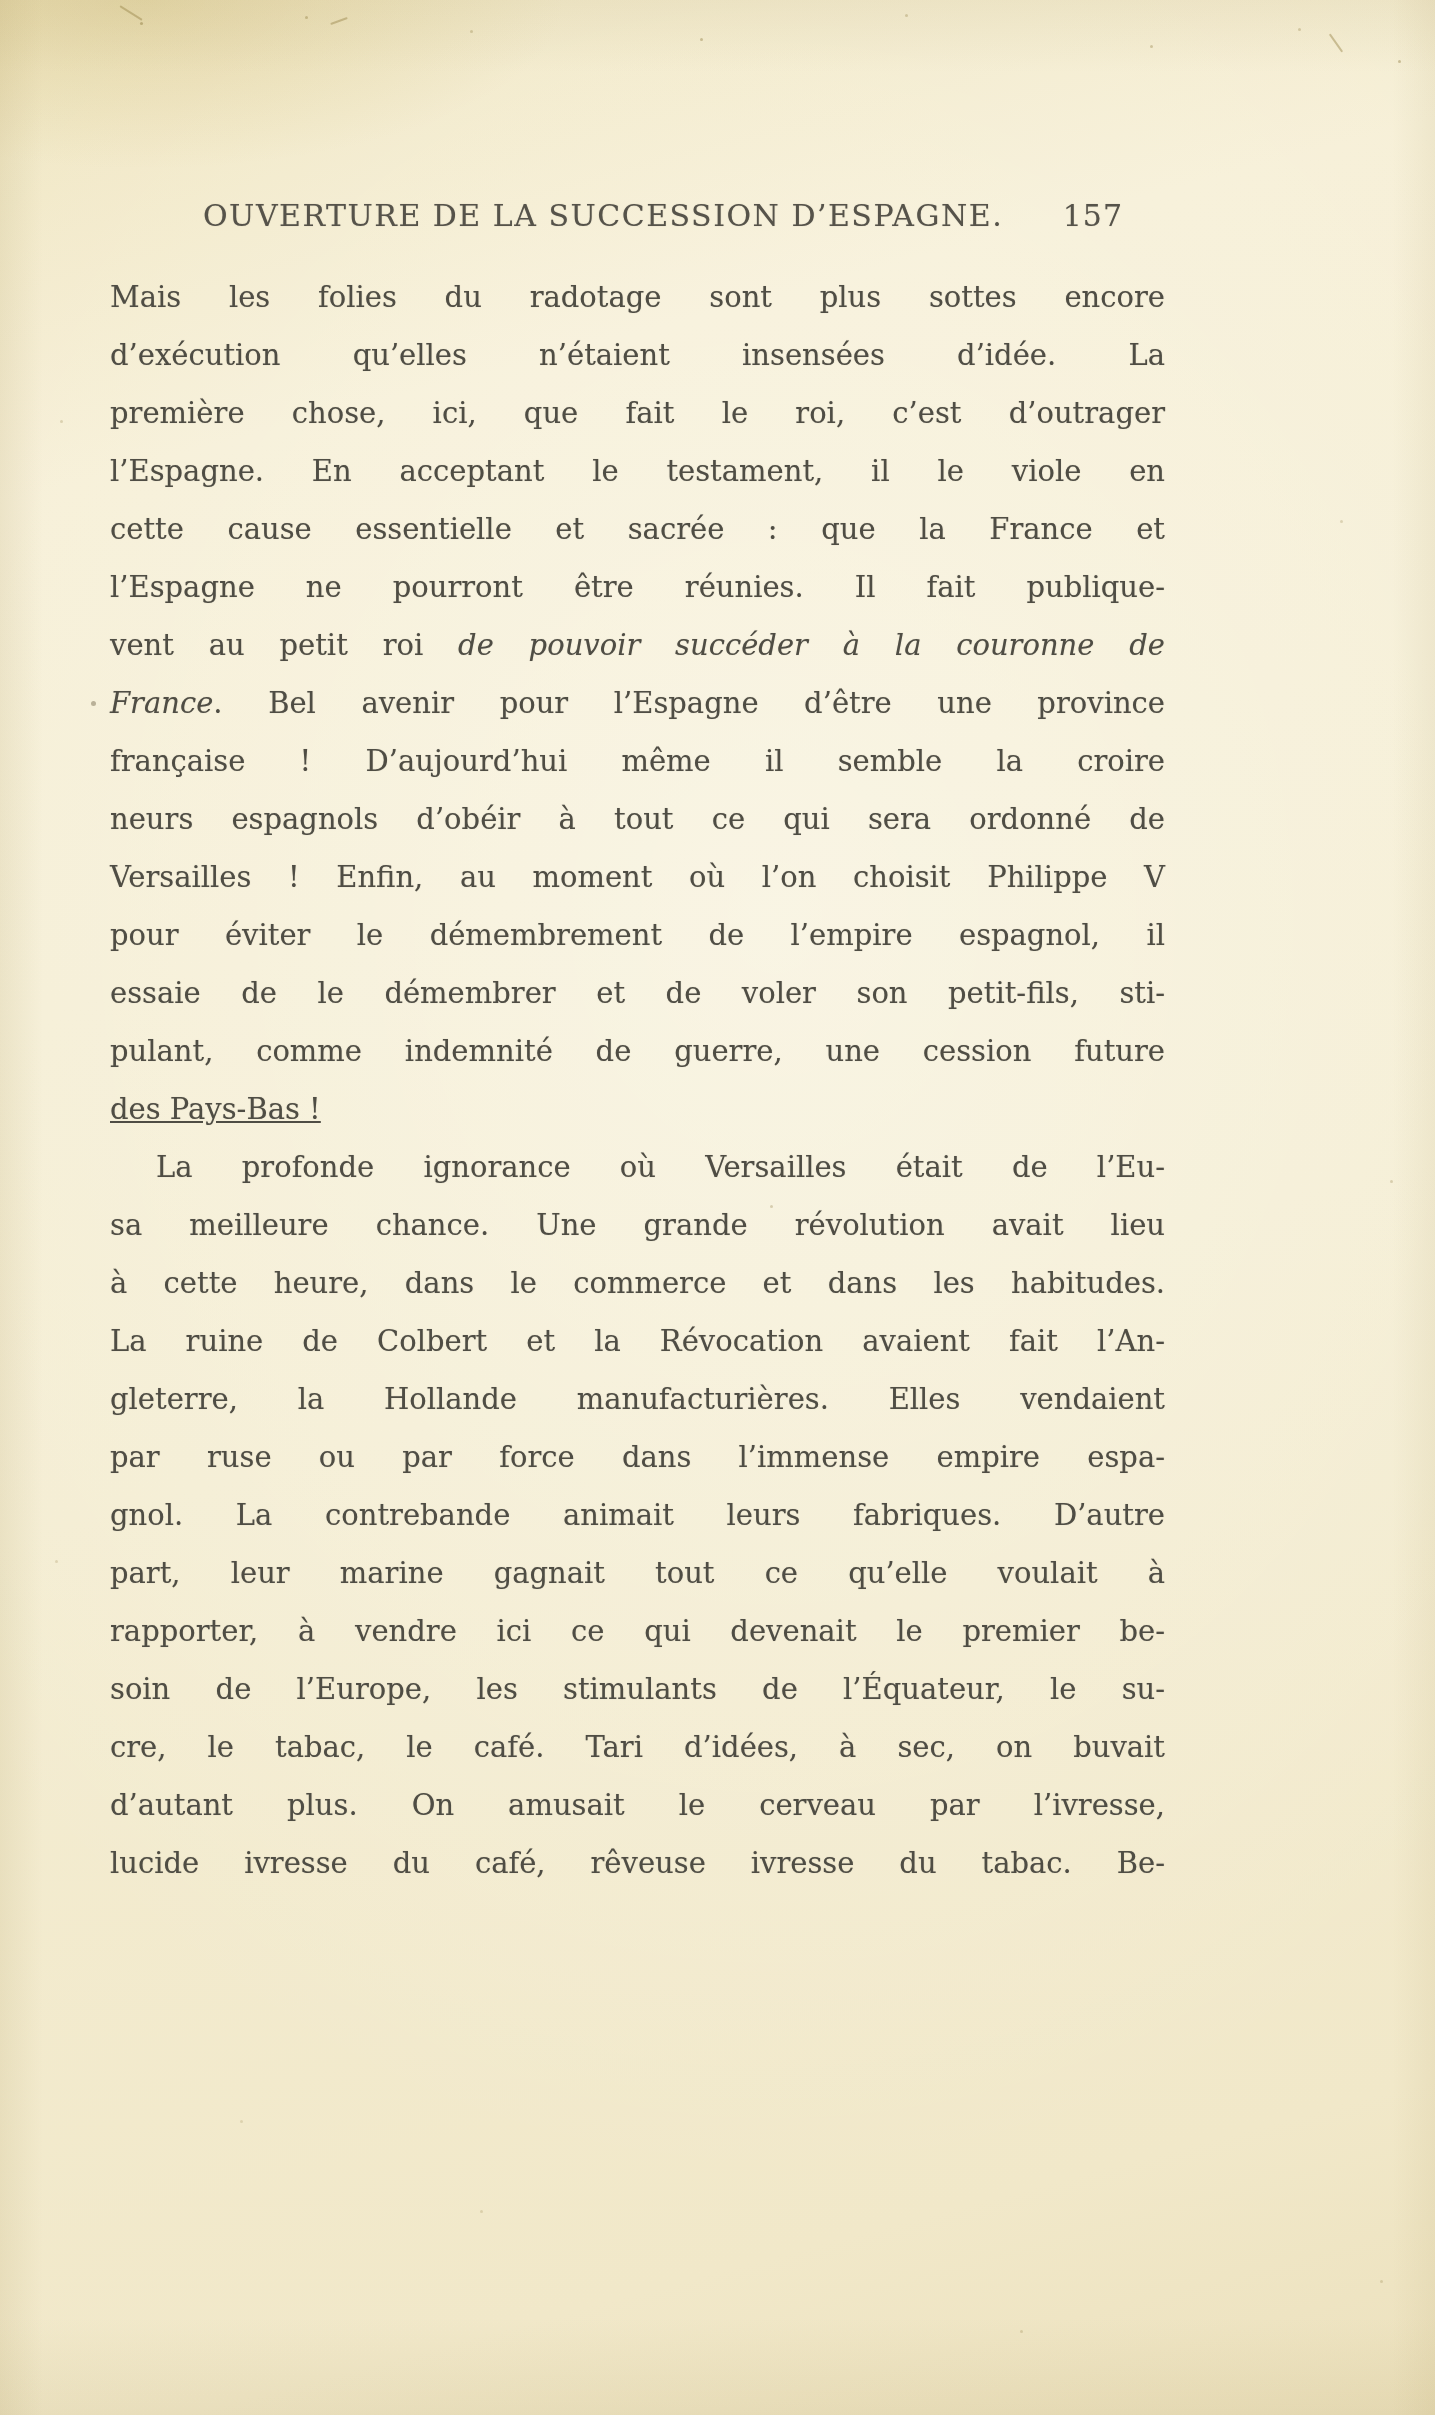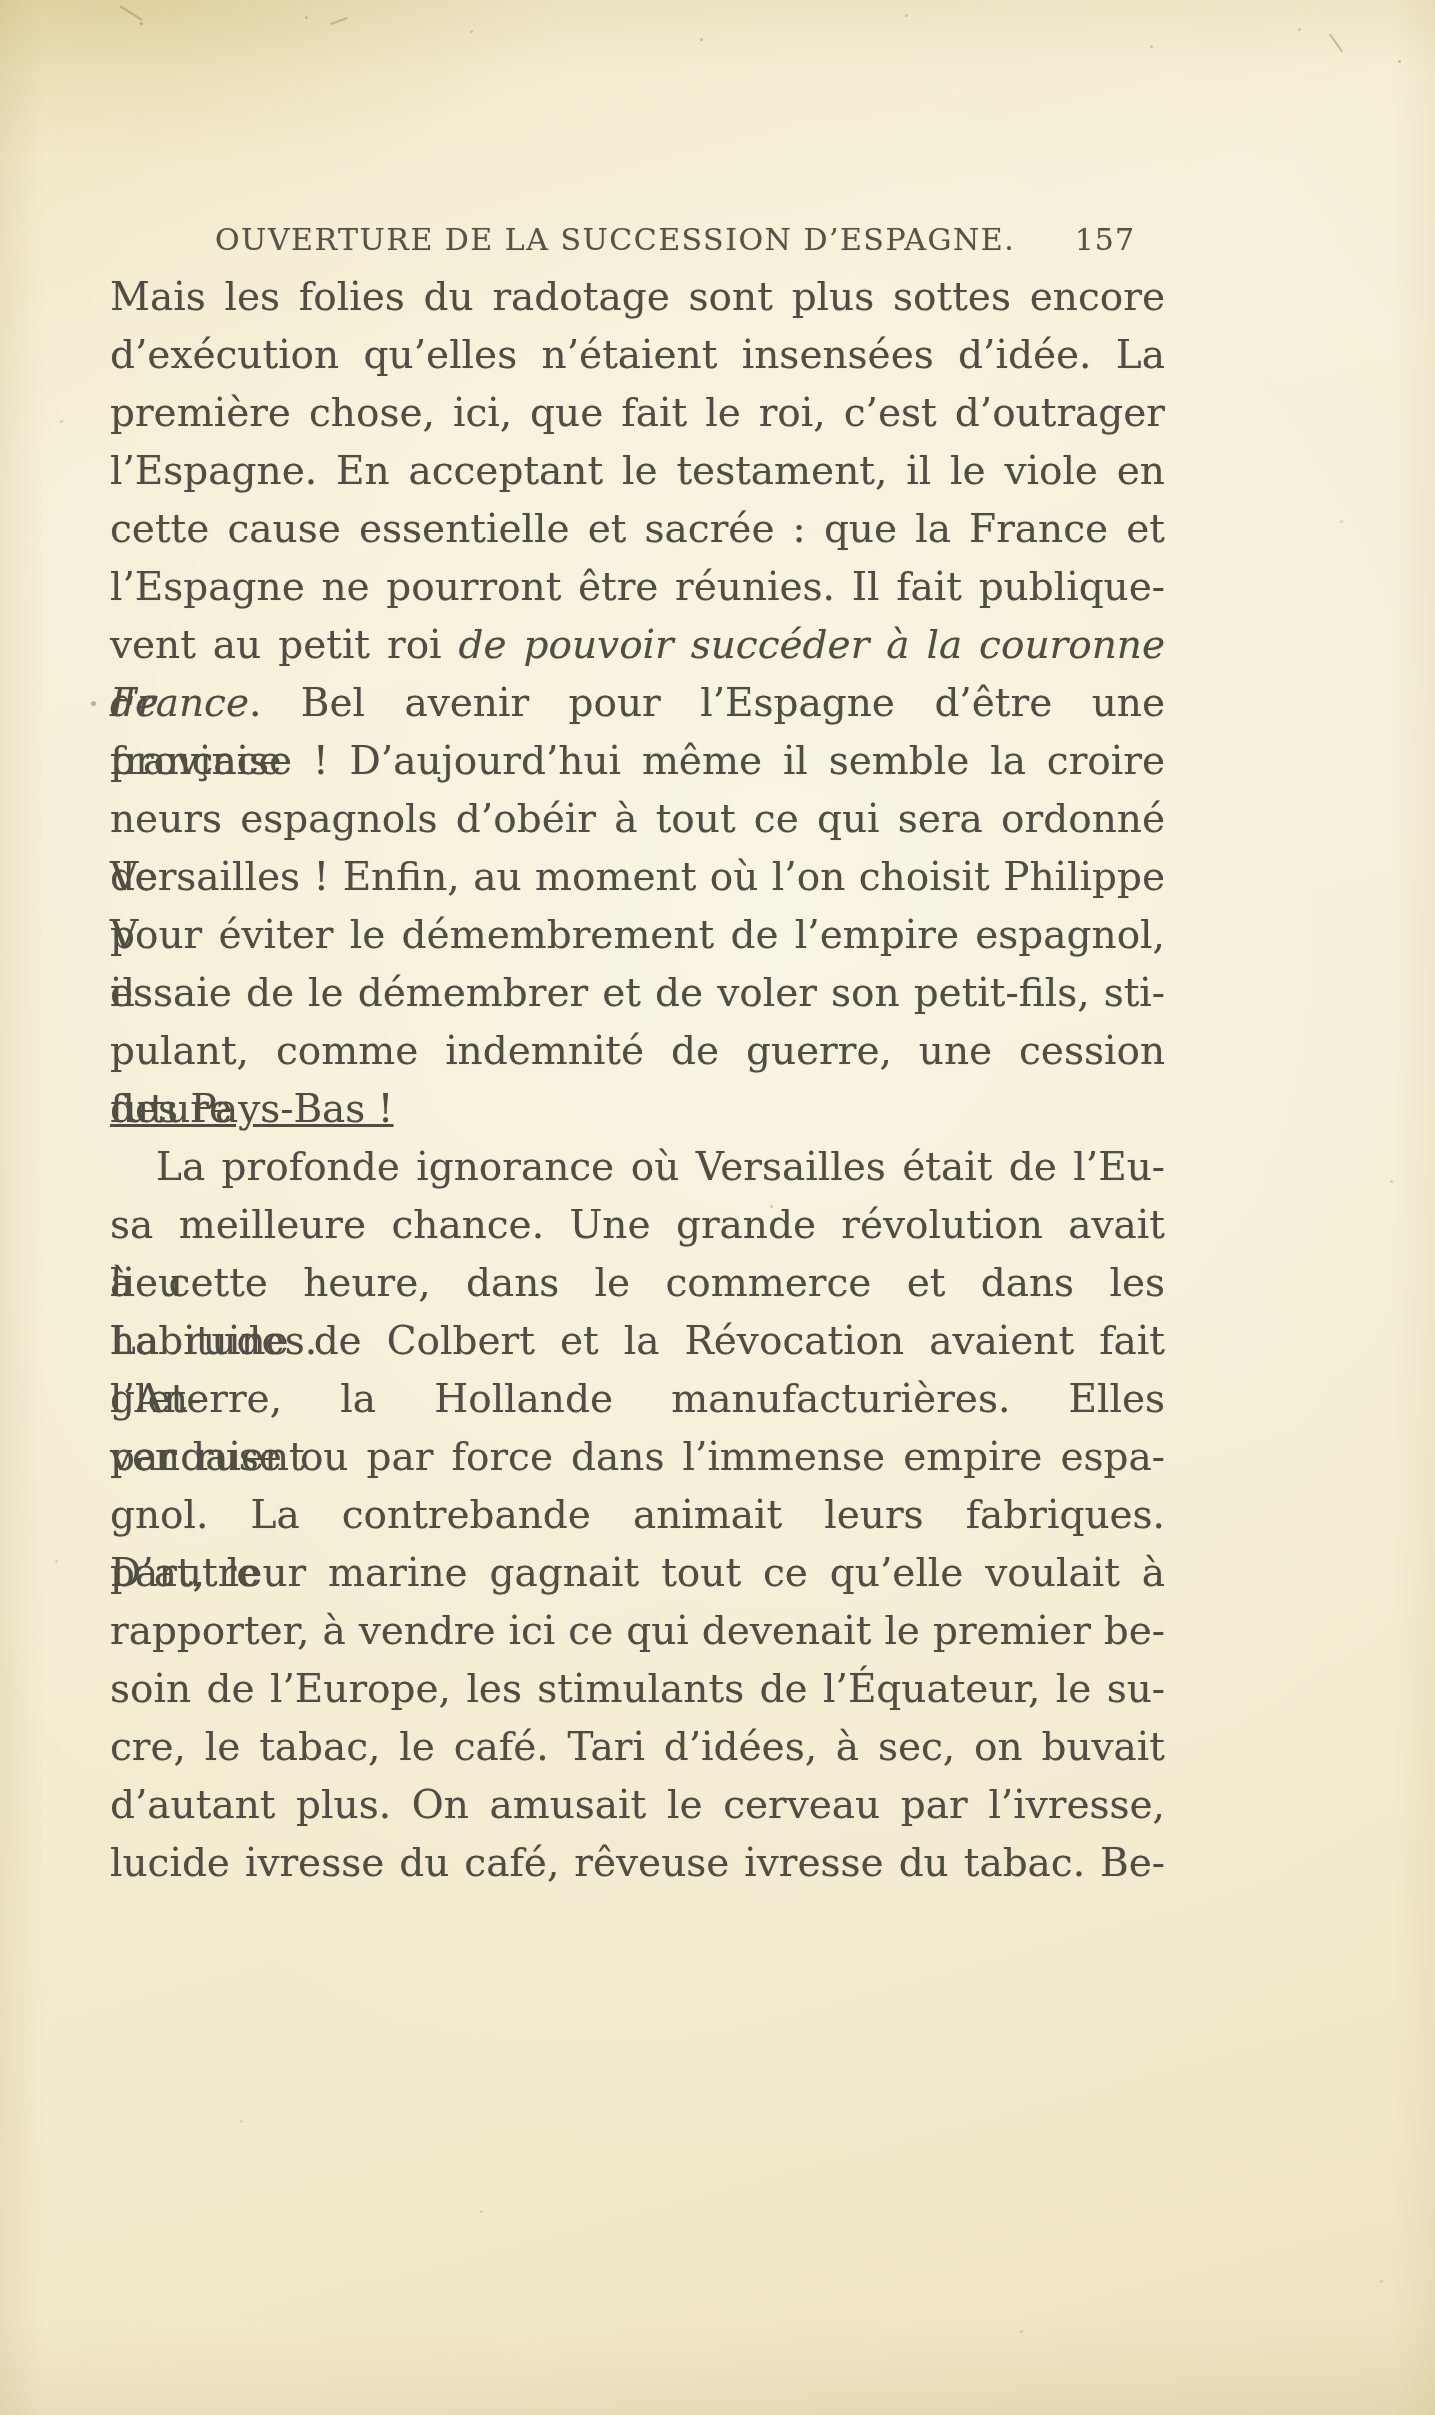--- a/index.html
+++ b/index.html
@@ -53,40 +53,39 @@
   }
   .fiber {
     position: absolute; height: 2px; background: rgba(150,130,70,0.45);
     border-radius: 2px; pointer-events: none;
   }
   .fiber.f1 { left: 118px; top: 12px; width: 26px; transform: rotate(32deg); }
   .fiber.f2 { left: 330px; top: 20px; width: 18px; transform: rotate(-20deg); }
   .fiber.f3 { left: 1325px; top: 42px; width: 22px; transform: rotate(55deg); }
 
   .running-head {
-    position: absolute; left: 110px; top: 198px; width: 1055px; height: 42px;
+    position: absolute; left: 98px; top: 198px; width: 1055px; height: 42px;
     color: var(--header_ink, #56534a);
-    margin-top: 24px;
   }
   .running-title {
     position: absolute; left: 105px; top: 0;
     font-size: 30px; letter-spacing: 1.5px; white-space: nowrap;
     text-shadow: 0 0 1px rgba(86,83,74,0.35);
   }
   .page-number {
     position: absolute; right: 30px; top: 0;
     font-size: 30px; letter-spacing: 1px;
     text-shadow: 0 0 1px rgba(86,83,74,0.35);
   }
 
   .text-block {
     position: absolute; left: 110px; top: 268px; width: 1055px;
   }
   .line {
-    font-size: 39px; line-height: 58px; height: 58px;
+    font-size: 29px; line-height: 58px; height: 58px;
     text-align: justify;
     text-align-last: justify;
     -moz-text-align-last: justify;
     white-space: normal;
     text-shadow: 0 0 1px rgba(79,77,68,0.30);
   }
   .line.short {
     text-align-last: left;
     text-decoration: underline;
     -moz-text-align-last: left;

